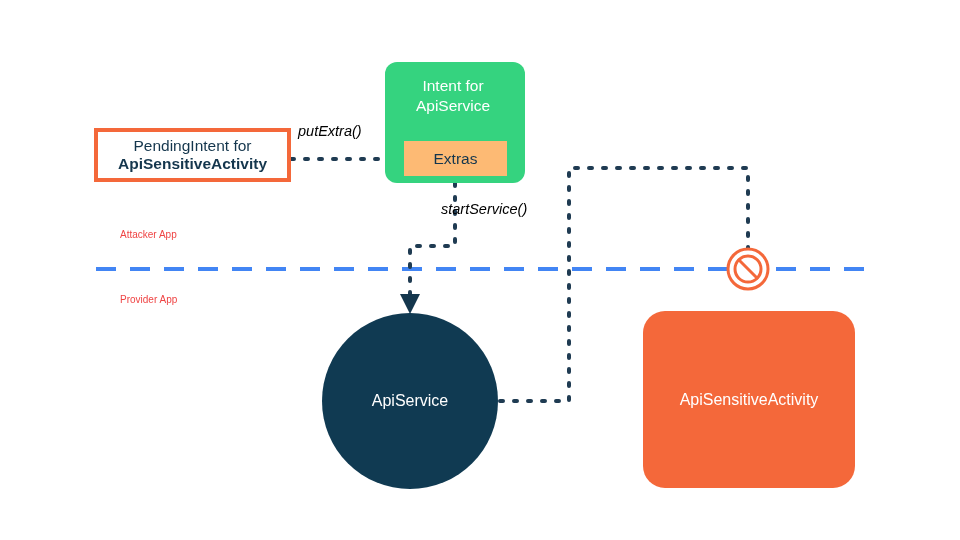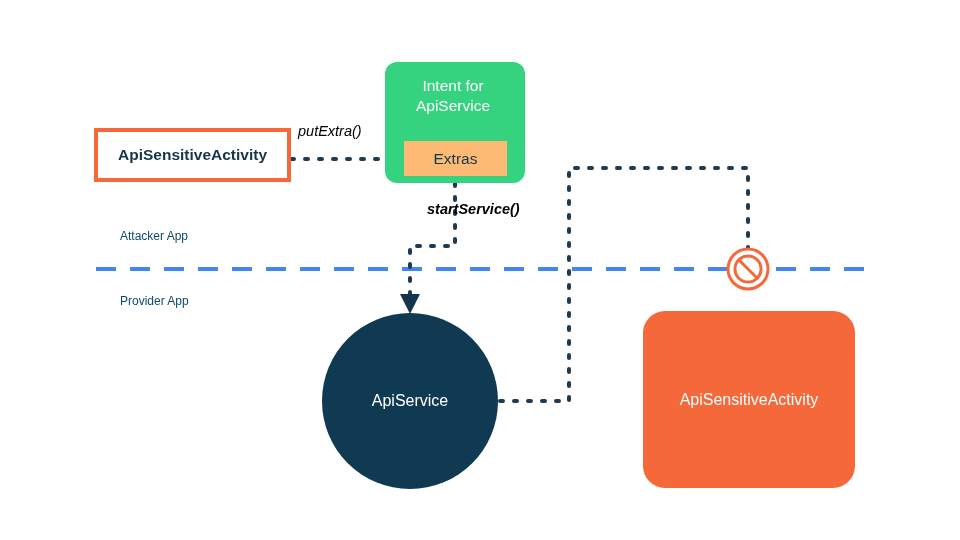--- a/index.html
+++ b/index.html
@@ -117,27 +117,27 @@
 
   
   .edge-label {
     position: absolute;
     font-style: italic;
     font-size: 14.5px;
     color: #000000;
     white-space: nowrap;
   }
   .label-put-extra  { left: 298px; top: 123px; }
-  .label-start-svc  { left: 427px; top: 201px; font-weight: bold; }
+  .label-start-svc  { left: 441px; top: 201px; }
   .label-pi-send    { left: 670px; top: 201px; }
 
   .zone-label {
     position: absolute;
-    font-size: 12px;
-    color: #0c4a6e;
+    font-size: 10px;
+    color: #ef4444;
     white-space: nowrap;
   }
   .label-attacker { left: 120px; top: 229px; }
   .label-provider { left: 120px; top: 294px; }
 </style>
 </head>
 <body>
 
 <div id="canvas">
 
@@ -160,20 +160,21 @@
     </g>
 
     <g>
       <circle cx="748" cy="269" r="20" fill="#ffffff" stroke="#f4683a" stroke-width="3"></circle>
       <circle cx="748" cy="269" r="13" fill="none" stroke="#f4683a" stroke-width="3"></circle>
       <line x1="739" y1="260" x2="757" y2="278" stroke="#f4683a" stroke-width="3" stroke-linecap="round"></line>
     </g>
   </svg>
 
   <div class="pi-box">
+    <span class="pi-line1">PendingIntent for</span>
     <span class="pi-line2">ApiSensitiveActivity</span>
   </div>
 
   <div class="intent-card">
     <div class="intent-title">
       <div>Intent for</div>
       <div>ApiService</div>
     </div>
     <div class="extras-box">Extras</div>
   </div>

